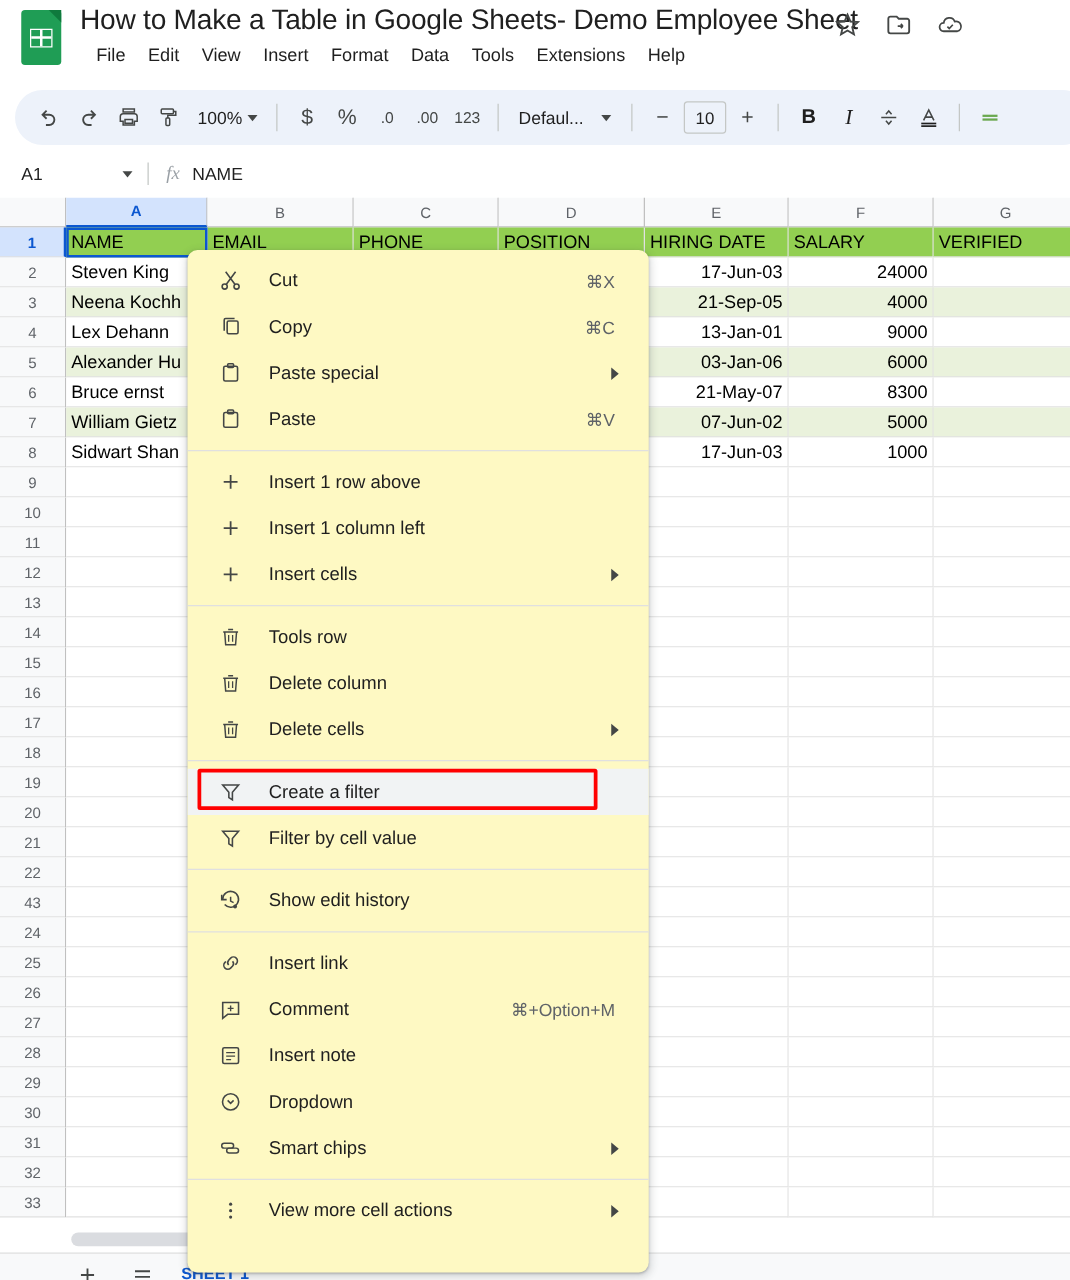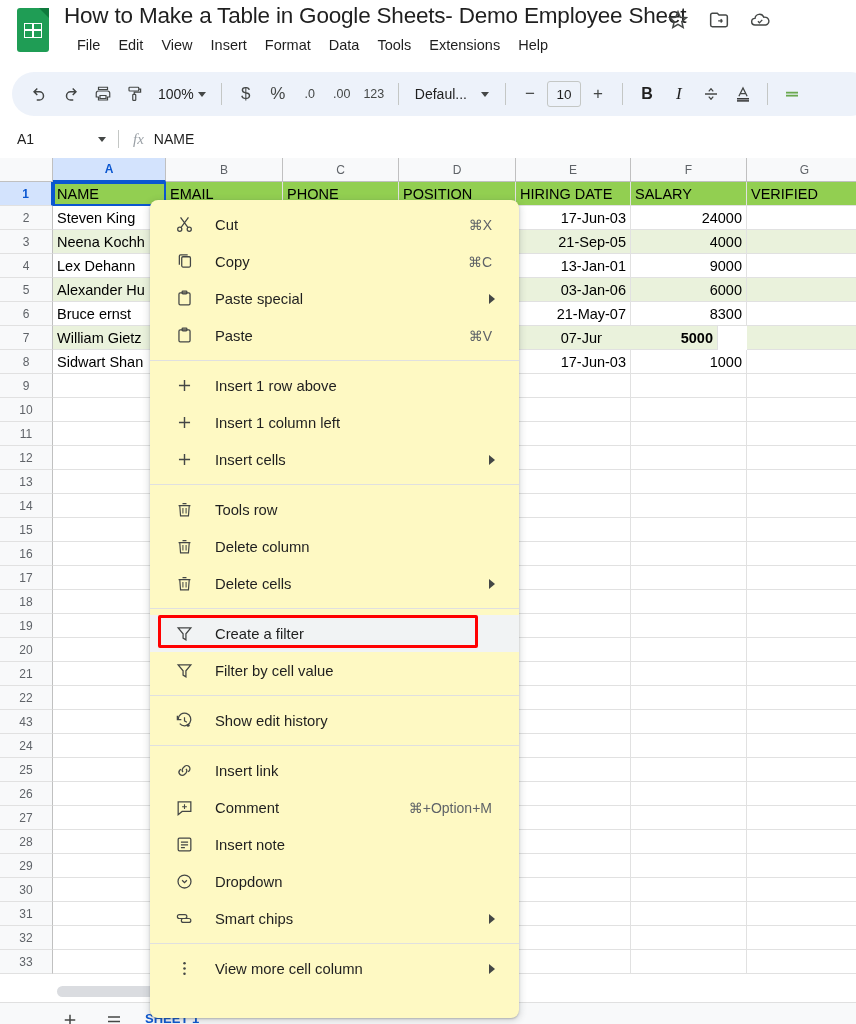--- a/index.html
+++ b/index.html
@@ -394,21 +394,21 @@
         <div class="cell " style="left: 283px; width: 116px; top: 144px;"></div>
         <div class="cell " style="left: 399px; width: 117px; top: 144px;"></div>
         <div class="cell  num" style="left: 516px; width: 115px; top: 144px;">21-May-07</div>
         <div class="cell  num" style="left: 631px; width: 116px; top: 144px;">8300</div>
         <div class="cell " style="left: 747px; width: 116px; top: 144px;"></div>
         <div class="cell alt" style="left: 53px; width: 113px; top: 168px;">William Gietz</div>
         <div class="cell alt" style="left: 166px; width: 117px; top: 168px;"></div>
         <div class="cell alt" style="left: 283px; width: 116px; top: 168px;"></div>
         <div class="cell alt" style="left: 399px; width: 117px; top: 168px;"></div>
         <div class="cell alt num" style="left: 516px; width: 115px; top: 168px;">07-Jun-02</div>
-        <div class="cell alt num" style="left: 602px; width: 116px; top: 168px; font-weight: bold;">5000</div>
+        <div class="cell alt num" style="left: 631px; width: 116px; top: 168px;">5000</div>
         <div class="cell alt" style="left: 747px; width: 116px; top: 168px;"></div>
         <div class="cell " style="left: 53px; width: 113px; top: 192px;">Sidwart Shan</div>
         <div class="cell " style="left: 166px; width: 117px; top: 192px;"></div>
         <div class="cell " style="left: 283px; width: 116px; top: 192px;"></div>
         <div class="cell " style="left: 399px; width: 117px; top: 192px;"></div>
         <div class="cell  num" style="left: 516px; width: 115px; top: 192px;">17-Jun-03</div>
         <div class="cell  num" style="left: 631px; width: 116px; top: 192px;">1000</div>
         <div class="cell " style="left: 747px; width: 116px; top: 192px;"></div>
         <div class="cell " style="left: 53px; width: 113px; top: 216px;"></div>
         <div class="cell " style="left: 166px; width: 117px; top: 216px;"></div>
@@ -782,19 +782,19 @@
         </div>
         <div class="msep"></div>
         <div class="mitem">
           <span class="mic">
             <svg viewBox="0 0 24 24">
               <circle cx="12" cy="5.5" r="1.6"></circle>
               <circle cx="12" cy="12" r="1.6"></circle>
               <circle cx="12" cy="18.5" r="1.6"></circle>
             </svg>
           </span>
-          <span class="mlabel">View more cell column</span>
+          <span class="mlabel">View more cell actions</span>
           <span class="marrow"></span>
         </div>
       </div>
   </div>
 
 </div>
 
 </body></html>

